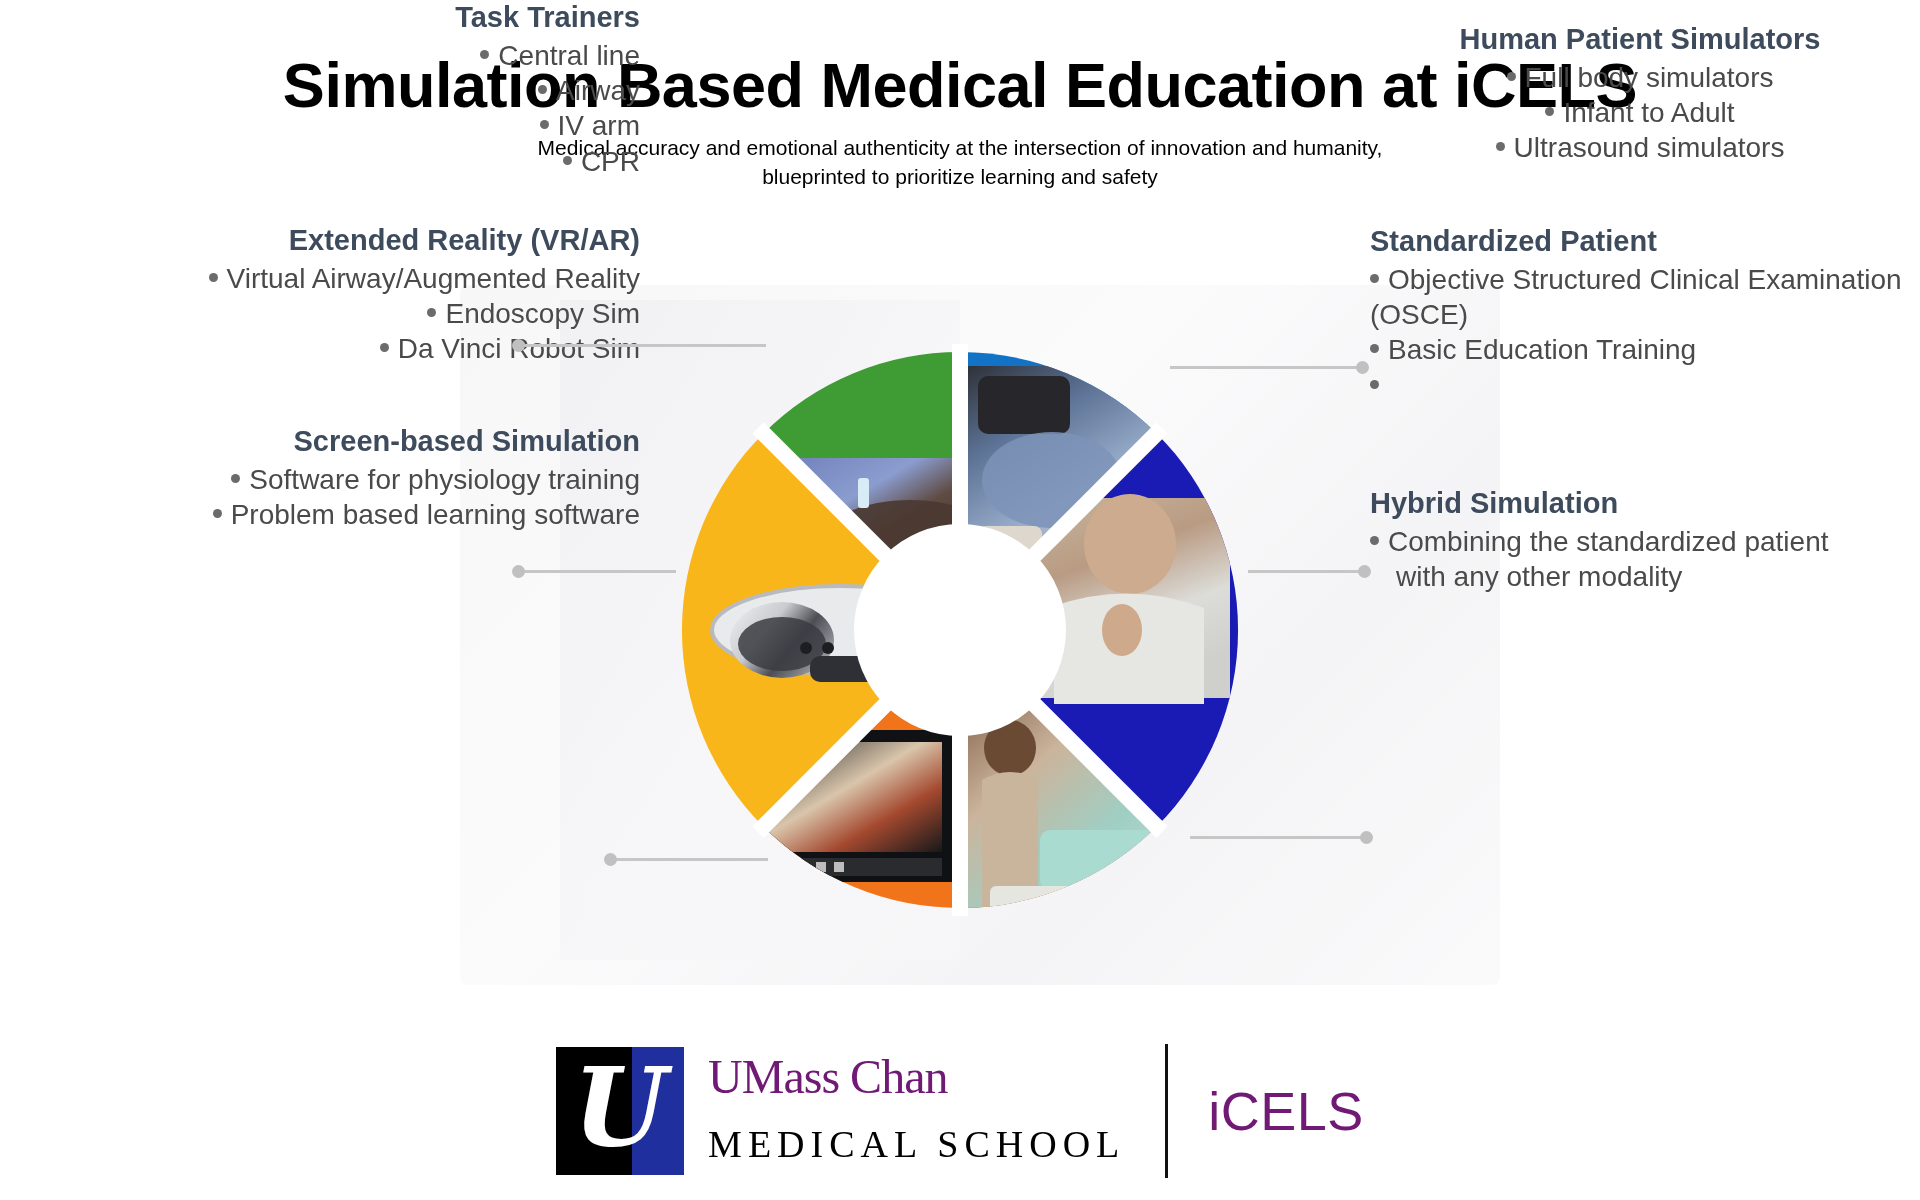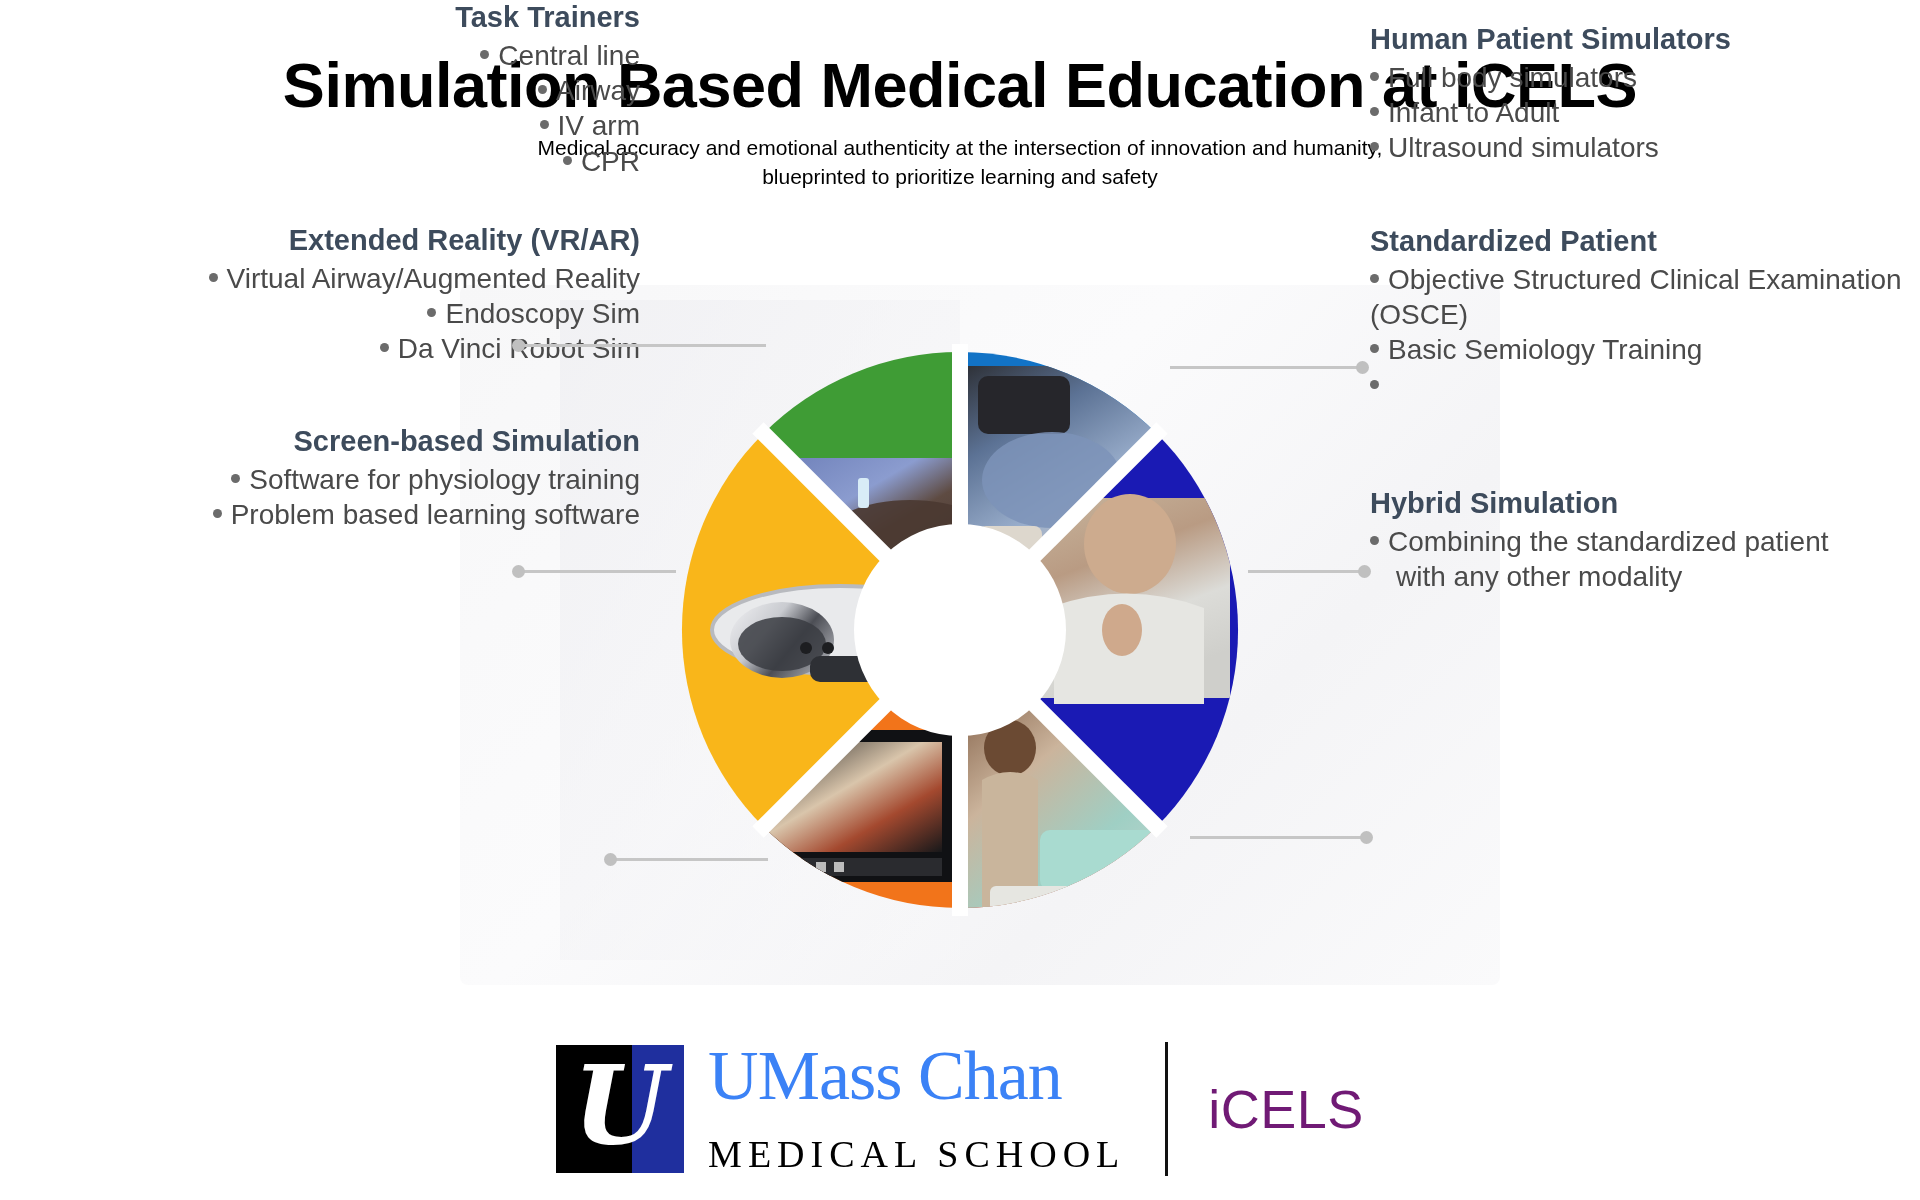--- a/index.html
+++ b/index.html
@@ -96,21 +96,21 @@
   .umass-mark .blue-bar {
     position: absolute; right: 0; top: 0; width: 52px; height: 128px; background: #1f2f9e;
   }
   .umass-mark .script {
     position: absolute; left: 50%; top: 50%; transform: translate(-50%,-54%);
     font-family: "DejaVu Serif", serif; font-style: italic; font-weight: bold;
     font-size: 108px; color: #ffffff; line-height: 1;
   }
   .umass-words { display: flex; flex-direction: column; justify-content: center; }
   .umass-top {
-    font-family: "Liberation Serif", serif; font-size: 70px; color: #3b82f6;
+    font-family: "Liberation Serif", serif; font-size: 48px; color: #701a75;
     line-height: 1.0; letter-spacing: -1px;
   }
   .umass-bot {
     font-family: "Liberation Serif", serif; font-size: 38px; color: #000;
     letter-spacing: 6px; line-height: 1.25; margin-top: 20px;
   }
   .divider { width: 3px; height: 134px; background: #111; margin: 0 40px; flex: none; }
   .icels-words { display: flex; flex-direction: column; justify-content: center; }
   .icels-title {
     font-size: 54px; color: #701a75; line-height: 1.0; letter-spacing: 0.5px;
@@ -307,34 +307,34 @@
       <ul class="bullets">
         <li><span class="bdot"></span><span class="li-text">Software for physiology training</span></li>
         <li><span class="bdot"></span><span class="li-text">Problem based learning software</span></li>
       </ul>
     </div>
 
   </div>
 
   <div class="col col-right">
 
-    <div class="block" style="position:absolute; top:22px; left:0; width:540px;">
+    <div class="block" style="position:absolute; top:22px; left:0; width:540px;text-align:center;">
       <div class="block-head">Human Patient Simulators</div>
       <ul class="bullets">
         <li><span class="bdot"></span><span class="li-text">Full body simulators</span></li>
         <li><span class="bdot"></span><span class="li-text">Infant to Adult</span></li>
         <li><span class="bdot"></span><span class="li-text">Ultrasound simulators</span></li>
       </ul>
     </div>
 
     <div class="block" style="position:absolute; top:224px; left:0; width:540px;">
       <div class="block-head">Standardized Patient</div>
       <ul class="bullets">
         <li><span class="bdot"></span><span class="li-text">Objective Structured Clinical Examination (OSCE)</span></li>
-        <li><span class="bdot"></span><span class="li-text">Basic Semiology Training</span></li>
+        <li><span class="bdot"></span><span class="li-text">Basic Education Training</span></li>
         <li><span class="bdot"></span></li>
       </ul>
     </div>
 
     <div class="block" style="position:absolute; top:486px; left:0; width:470px;">
       <div class="block-head">Hybrid Simulation</div>
       <ul class="bullets">
         <li style="padding-left:26px; text-indent:-26px;"><span class="bdot"></span><span class="li-text">Combining the standardized patient with any other modality</span></li>
       </ul>
     </div>

